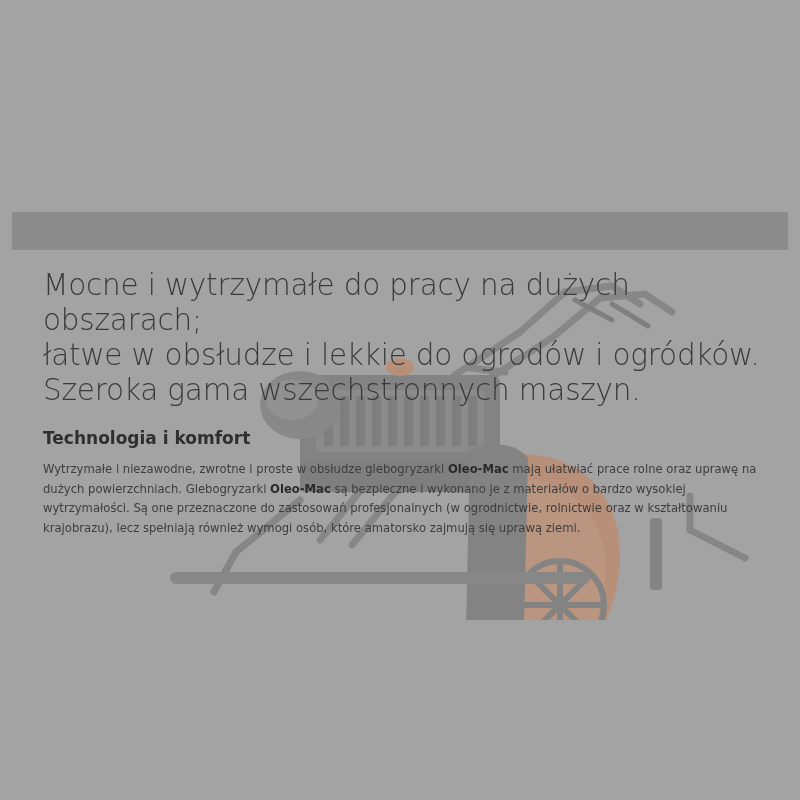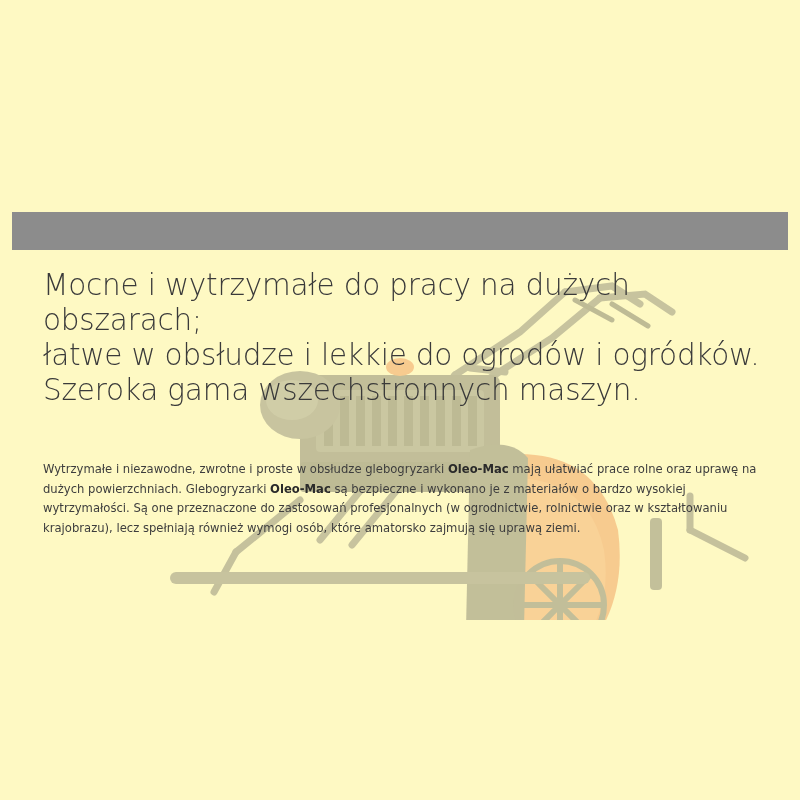--- a/index.html
+++ b/index.html
@@ -9,21 +9,21 @@
     height: 800px;
     background: #ffffff;
     font-family: "DejaVu Sans", sans-serif;
     overflow: hidden;
   }
 
   #page {
     position: relative;
     width: 800px;
     height: 800px;
-    background: #fef9c3;
+    background: #a3a3a3;
     overflow: hidden;
   }
 
   
   .photo-layer {
     position: absolute;
     left: 0;
     top: 200px;
     width: 800px;
     height: 420px;
@@ -151,16 +151,17 @@
       <rect x="650" y="318" width="12" height="72" rx="4" fill="#3f3f3f"></rect>
     </svg>
   </div>
 
   <div class="grey-band"></div>
 
   <div class="headline">Mocne i wytrzymałe do pracy na dużych obszarach;
 łatwe w obsłudze i lekkie do ogrodów i ogródków.
 Szeroka gama wszechstronnych maszyn.</div>
 
+  <div class="section-title">Technologia i komfort</div>
 
   <div class="body-text"><span>Wytrzymałe i niezawodne, zwrotne i proste w obsłudze glebogryzarki </span><b>Oleo-Mac</b><span> mają ułatwiać prace rolne oraz uprawę na dużych powierzchniach. Glebogryzarki </span><b>Oleo-Mac</b><span> są bezpieczne i wykonano je z materiałów o bardzo wysokiej wytrzymałości. Są one przeznaczone do zastosowań profesjonalnych (w ogrodnictwie, rolnictwie oraz w kształtowaniu krajobrazu), lecz spełniają również wymogi osób, które amatorsko zajmują się uprawą ziemi.</span></div>
 
 </div>
 
 </body></html>

